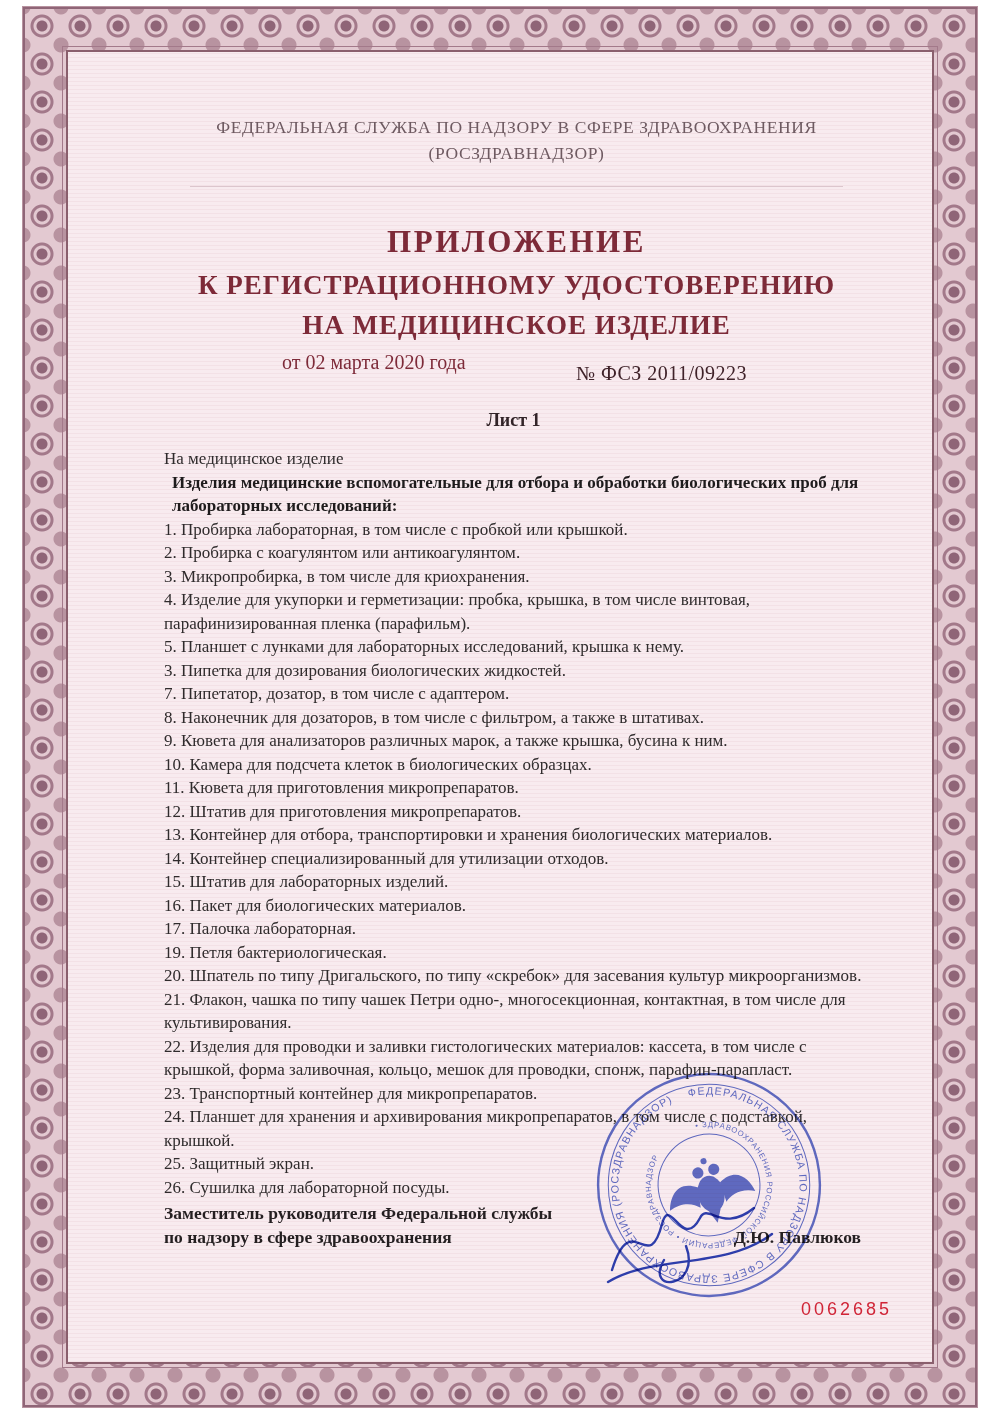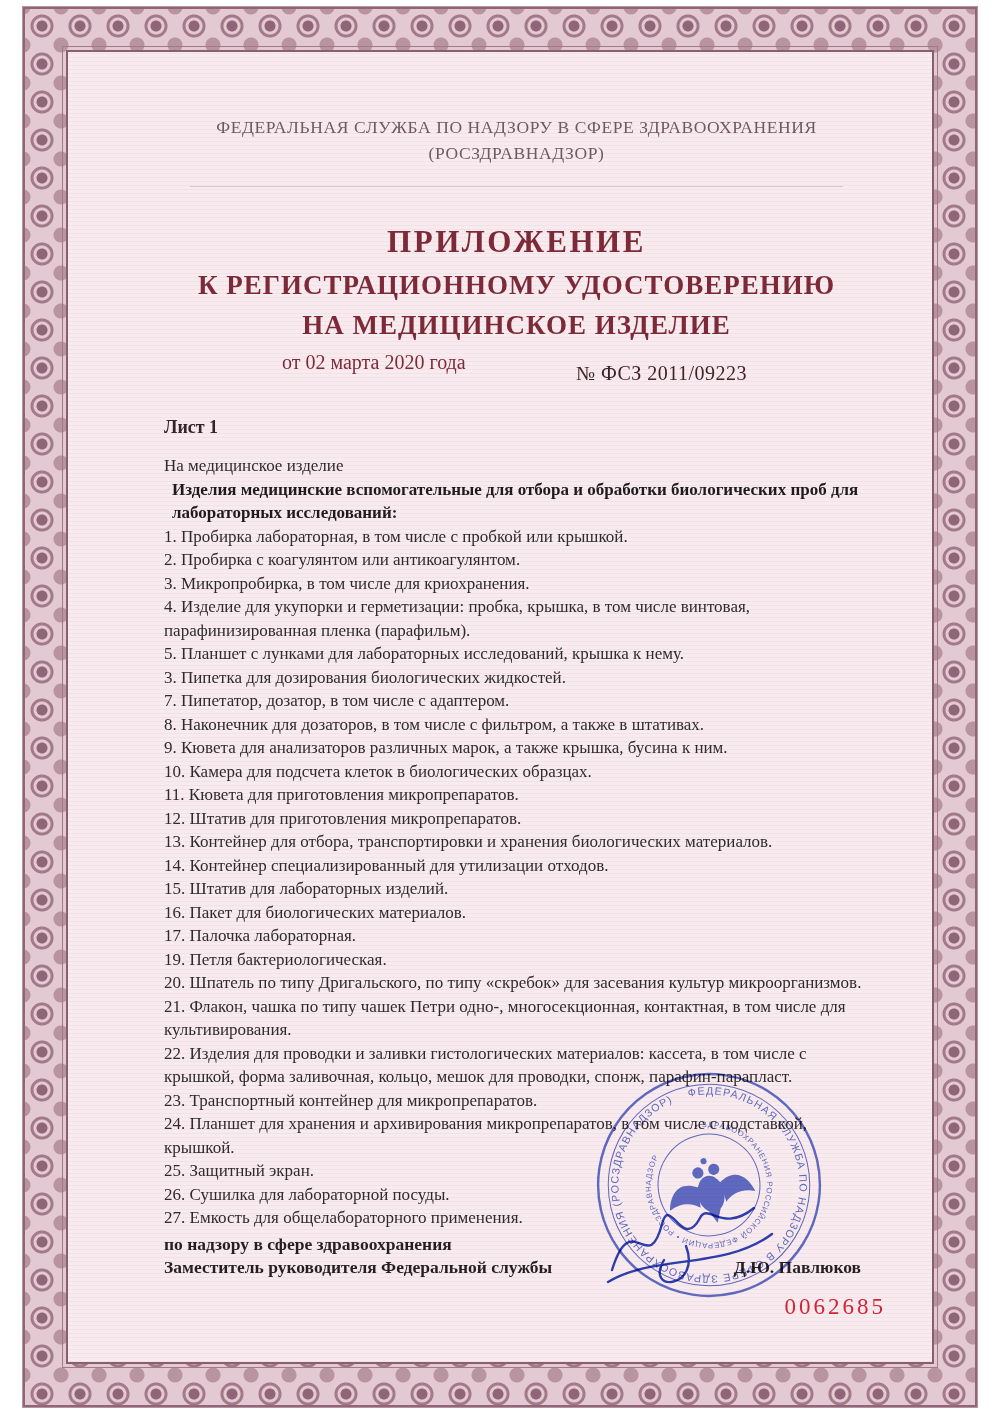--- a/index.html
+++ b/index.html
@@ -33,29 +33,29 @@
   }
   .agency { margin-top:62px; text-align:center; color:#6e5a61;
             font-size:17.5px; letter-spacing:.6px; line-height:26px; }
   .divider { height:1px; background:#dcc6cd; margin:20px 26px 0 26px; }
   .title { margin-top:32px; text-align:center; color:#7d2a38; font-weight:bold; }
   .t1 { font-size:31px; letter-spacing:2.5px; line-height:46px; }
   .t2, .t3 { font-size:27px; letter-spacing:1px; line-height:40px; }
   .meta-row { position:relative; height:44px; margin-top:4px; }
   .date { position:absolute; left:118px; top:2px; font-size:20px; font-weight:normal; color:#7d2a38;text-align:center; }
   .number { position:absolute; left:412px; top:13px; font-size:20px; font-weight:normal; color:#3f2229; letter-spacing:.5px; }
-  .sheet { margin-top:24px; text-align:left; padding-right:6px; font-size:18px; font-weight:bold; color:#322428; }
+  .sheet { margin-top:17px; text-align:center; padding-right:6px; font-size:18px; font-weight:bold; color:#322428; }
   .body-text { margin-top:16px; }
   .intro, .item { font-size:17px; line-height:23.5px; color:#2f2b2c; }
   .subject { font-size:17px; line-height:23.5px; font-weight:bold; color:#1e1b1c;margin-left:8px; }
   .signer-row { display:flex; justify-content:space-between; align-items:flex-end;
                 margin-top:3px; font-weight:bold; font-size:17.5px; line-height:23.5px; color:#241f21; }
   .signer-name { padding-right:8px; white-space:nowrap; }
-  .serial { position:absolute; right:46px; bottom:42px; color:#d02537;
-            font-family:Liberation Serif, serif; font-size:23px; letter-spacing:3px; }
+  .serial { position:absolute; right:40px; bottom:42px; color:#d02537;
+            font-family:Liberation Sans, sans-serif; font-size:18px; letter-spacing:3px; }
   .stamp { position:absolute; left:576px; top:1068px; width:234px; height:234px;
            transform:rotate(-13deg); opacity:.8; mix-blend-mode:multiply; pointer-events:none; }
   .stamp text { font-family:"Liberation Sans", sans-serif; }
   .signature { position:absolute; left:586px; top:1178px; width:192px; height:132px;
                mix-blend-mode:multiply; pointer-events:none; }
 </style>
 </head>
 <body>
 
 <div class="page">
@@ -106,26 +106,25 @@
       <div class="item">16. Пакет для биологических материалов.</div>
       <div class="item">17. Палочка лабораторная.</div>
       <div class="item">19. Петля бактериологическая.</div>
       <div class="item">20. Шпатель по типу Дригальского, по типу «скребок» для засевания культур микроорганизмов.</div>
       <div class="item">21. Флакон, чашка по типу чашек Петри одно-, многосекционная, контактная, в том числе для культивирования.</div>
       <div class="item">22. Изделия для проводки и заливки гистологических материалов: кассета, в том числе с крышкой, форма заливочная, кольцо, мешок для проводки, спонж, парафин-парапласт.</div>
       <div class="item">23. Транспортный контейнер для микропрепаратов.</div>
       <div class="item">24. Планшет для хранения и архивирования микропрепаратов, в том числе с подставкой, крышкой.</div>
       <div class="item">25. Защитный экран.</div>
       <div class="item">26. Сушилка для лабораторной посуды.</div>
-      <div class="item">27. Емкость для общелабораторного применения.</div>
 
       <div class="signer-row">
         <div class="signer-title">
+          <div>Заместитель руководителя Федеральной службы</div>
           <div>по надзору в сфере здравоохранения</div>
-          <div>Заместитель руководителя Федеральной службы</div>
         </div>
         <div class="signer-name">Д.Ю. Павлюков</div>
       </div>
     </div>
 
     <div class="serial">0062685</div>
   </div>
 
   <div class="stamp">
     <svg viewBox="0 0 230 230" width="234" height="234">

